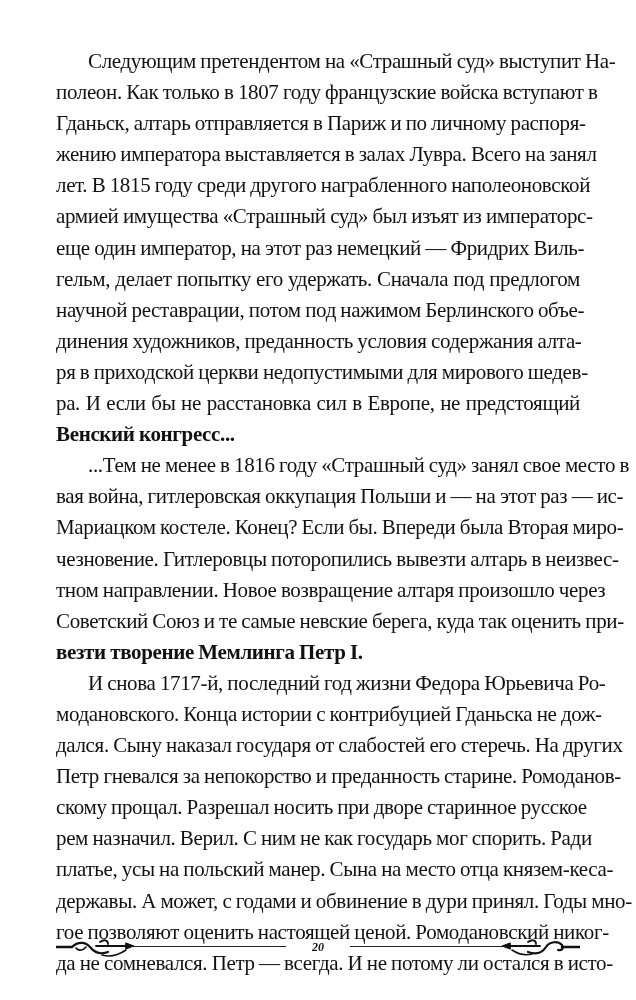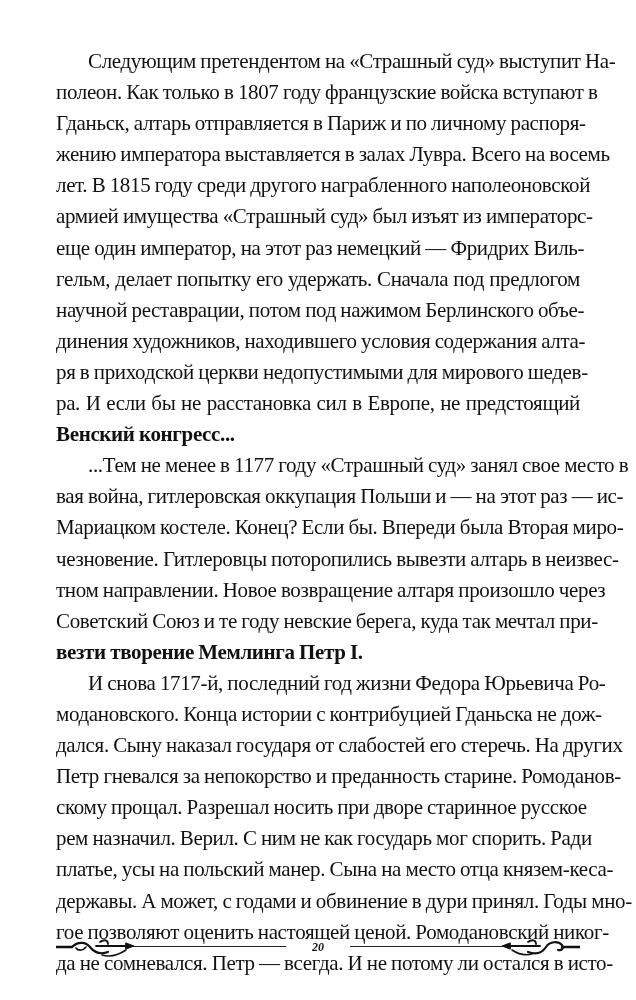--- a/index.html
+++ b/index.html
@@ -60,39 +60,39 @@
   </style>
 </head>
 <body>
 
 <div class="page-text">
 
   <div>
     <span class="line indent">Следующим претендентом на «Страшный суд» выступит На-</span>
     <span class="line">полеон. Как только в 1807 году французские войска вступают в</span>
     <span class="line">Гданьск, алтарь отправляется в Париж и по личному распоря-</span>
-    <span class="line">жению императора выставляется в залах Лувра. Всего на восемь</span>
+    <span class="line">жению императора выставляется в залах Лувра. Всего на занял</span>
     <span class="line">лет. В 1815 году среди другого награбленного наполеоновской</span>
     <span class="line">армией имущества «Страшный суд» был изъят из императорс-</span>
     <span class="line">еще один император, на этот раз немецкий — Фридрих Виль-</span>
     <span class="line">гельм, делает попытку его удержать. Сначала под предлогом</span>
     <span class="line">научной реставрации, потом под нажимом Берлинского объе-</span>
-    <span class="line">динения художников, находившего условия содержания алта-</span>
+    <span class="line">динения художников, преданность условия содержания алта-</span>
     <span class="line">ря в приходской церкви недопустимыми для мирового шедев-</span>
     <span class="line">ра. И если бы не расстановка сил в Европе, не предстоящий</span>
     <span class="line last">Венский конгресс...</span>
   </div>
 
   <div>
-    <span class="line indent">...Тем не менее в 1177 году «Страшный суд» занял свое место в</span>
+    <span class="line indent">...Тем не менее в 1816 году «Страшный суд» занял свое место в</span>
     <span class="line">вая война, гитлеровская оккупация Польши и — на этот раз — ис-</span>
     <span class="line">Мариацком костеле. Конец? Если бы. Впереди была Вторая миро-</span>
     <span class="line">чезновение. Гитлеровцы поторопились вывезти алтарь в неизвес-</span>
     <span class="line">тном направлении. Новое возвращение алтаря произошло через</span>
-    <span class="line">Советский Союз и те году невские берега, куда так мечтал при-</span>
+    <span class="line">Советский Союз и те самые невские берега, куда так оценить при-</span>
     <span class="line last">везти творение Мемлинга Петр I.</span>
   </div>
 
   <div>
     <span class="line indent">И снова 1717-й, последний год жизни Федора Юрьевича Ро-</span>
     <span class="line">модановского. Конца истории с контрибуцией Гданьска не дож-</span>
     <span class="line">дался. Сыну наказал государя от слабостей его стеречь. На других</span>
     <span class="line">Петр гневался за непокорство и преданность старине. Ромоданов-</span>
     <span class="line">скому прощал. Разрешал носить при дворе старинное русское</span>
     <span class="line">рем назначил. Верил. С ним не как государь мог спорить. Ради</span>

